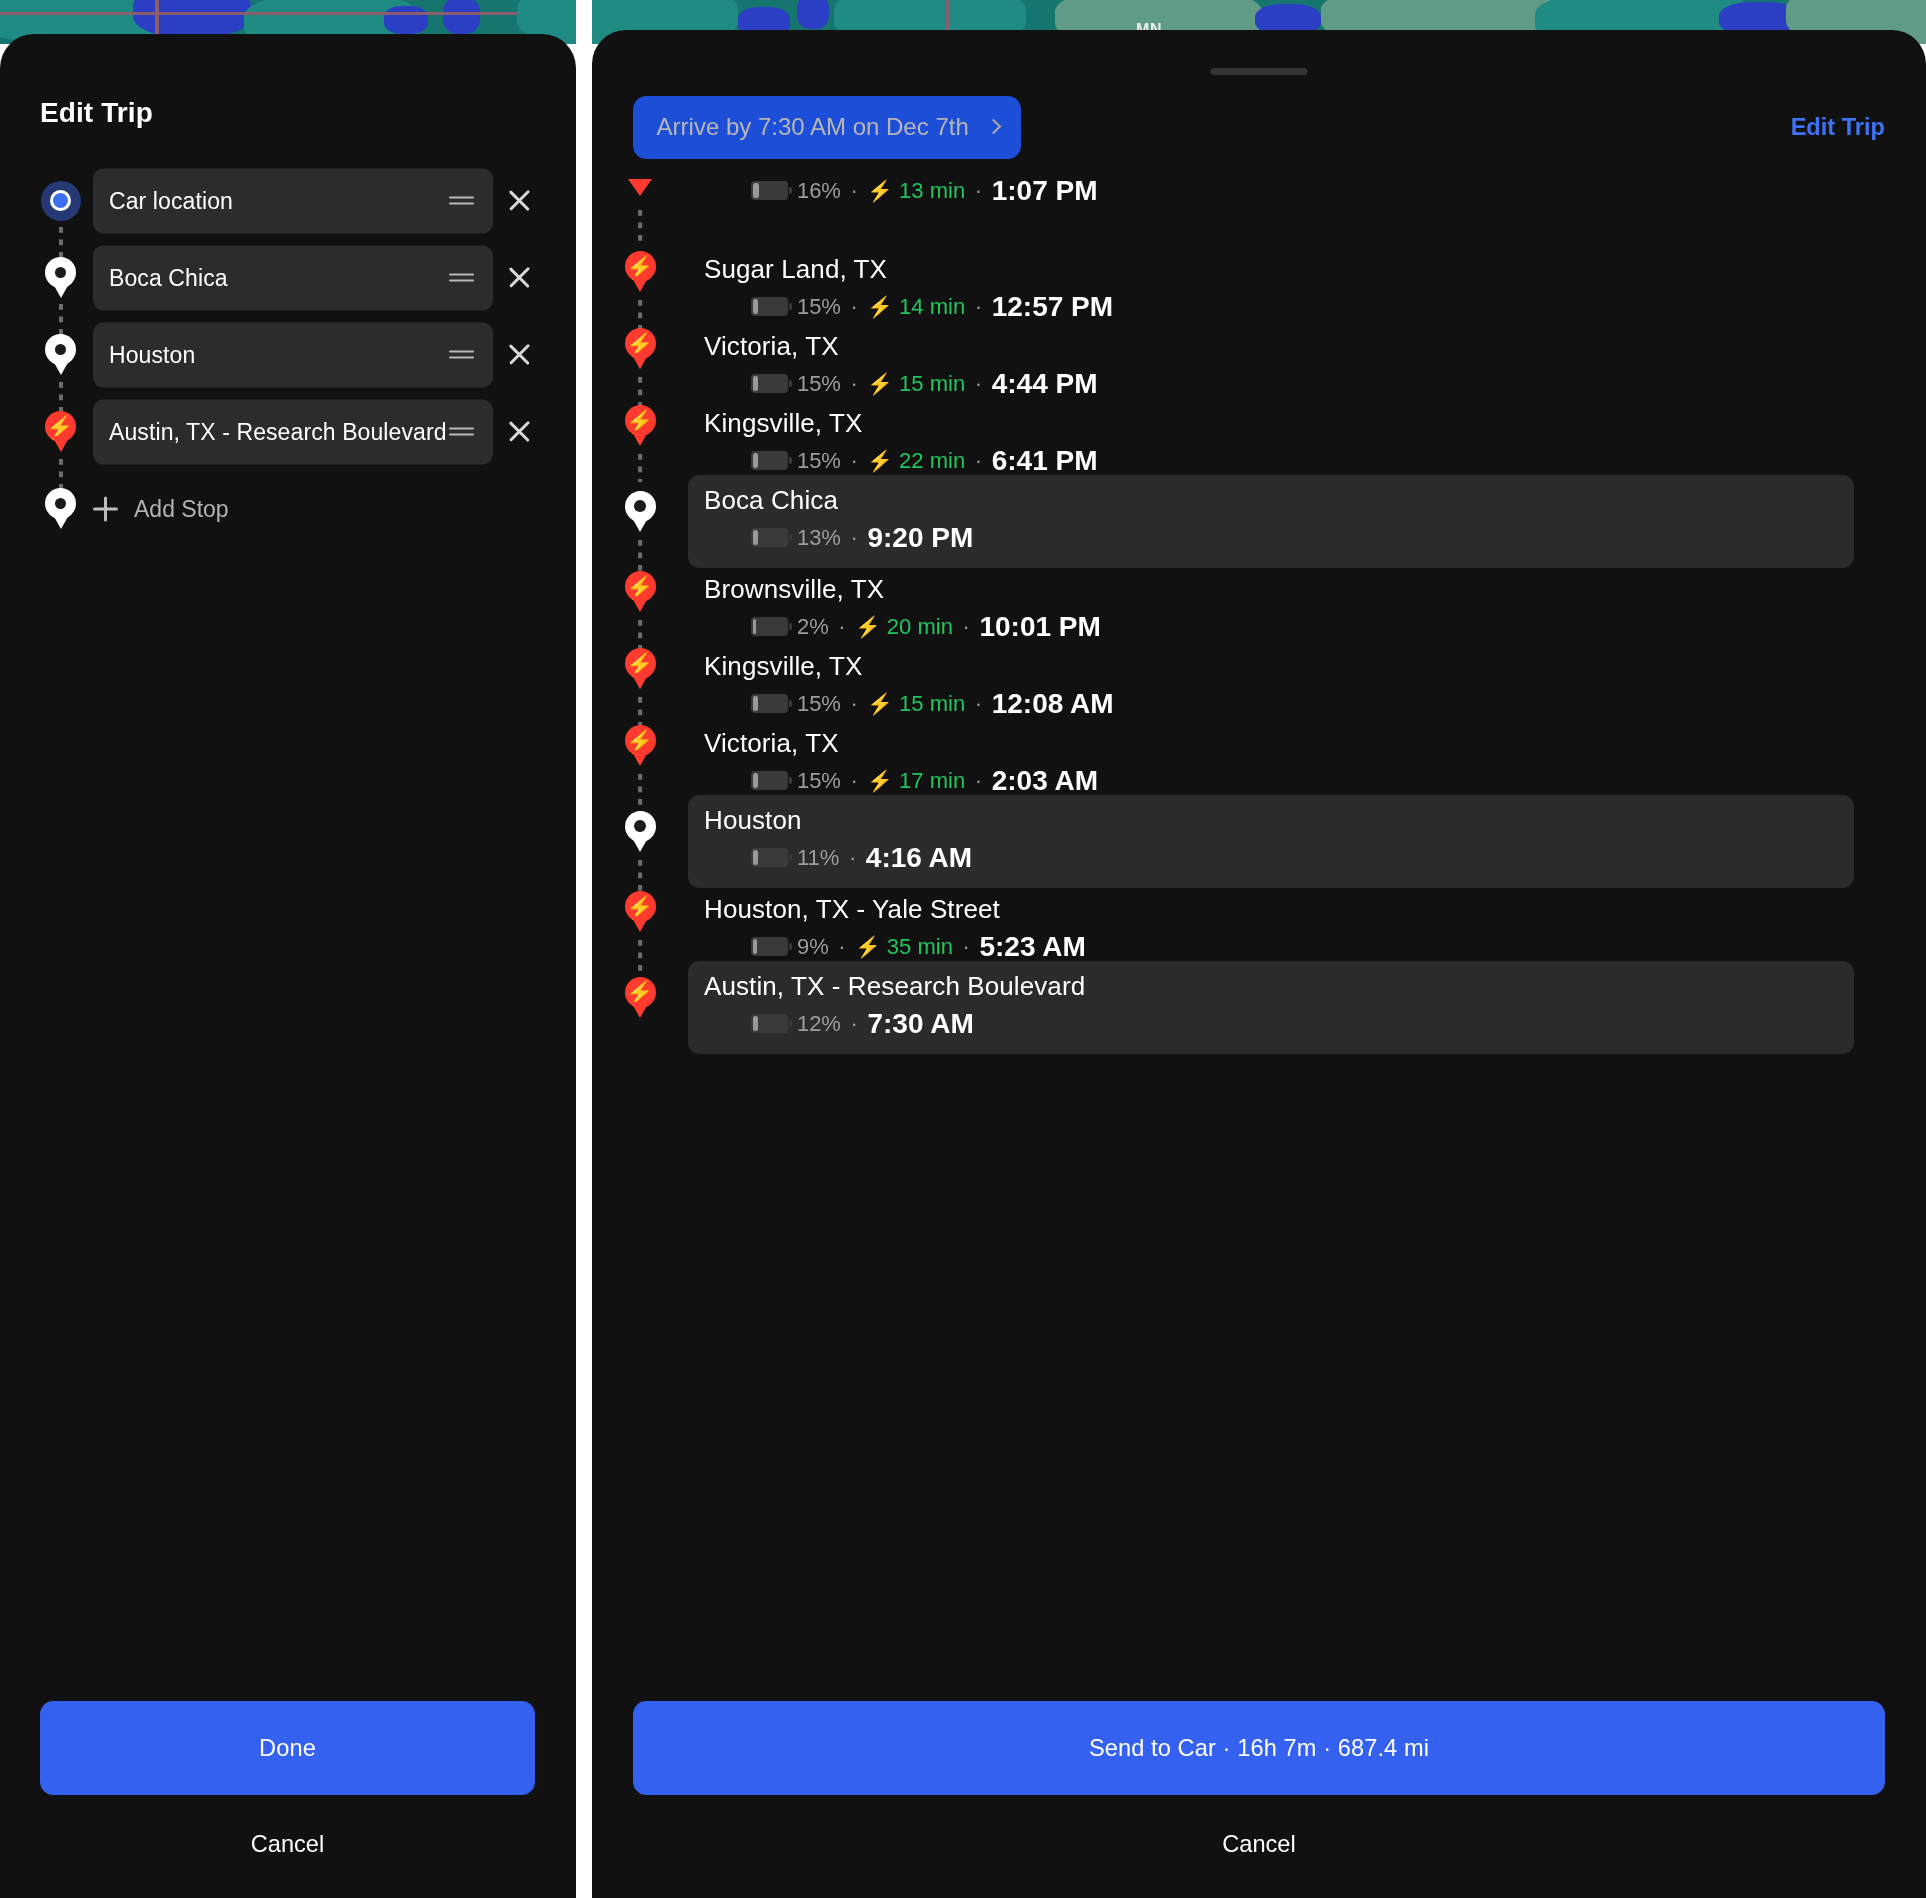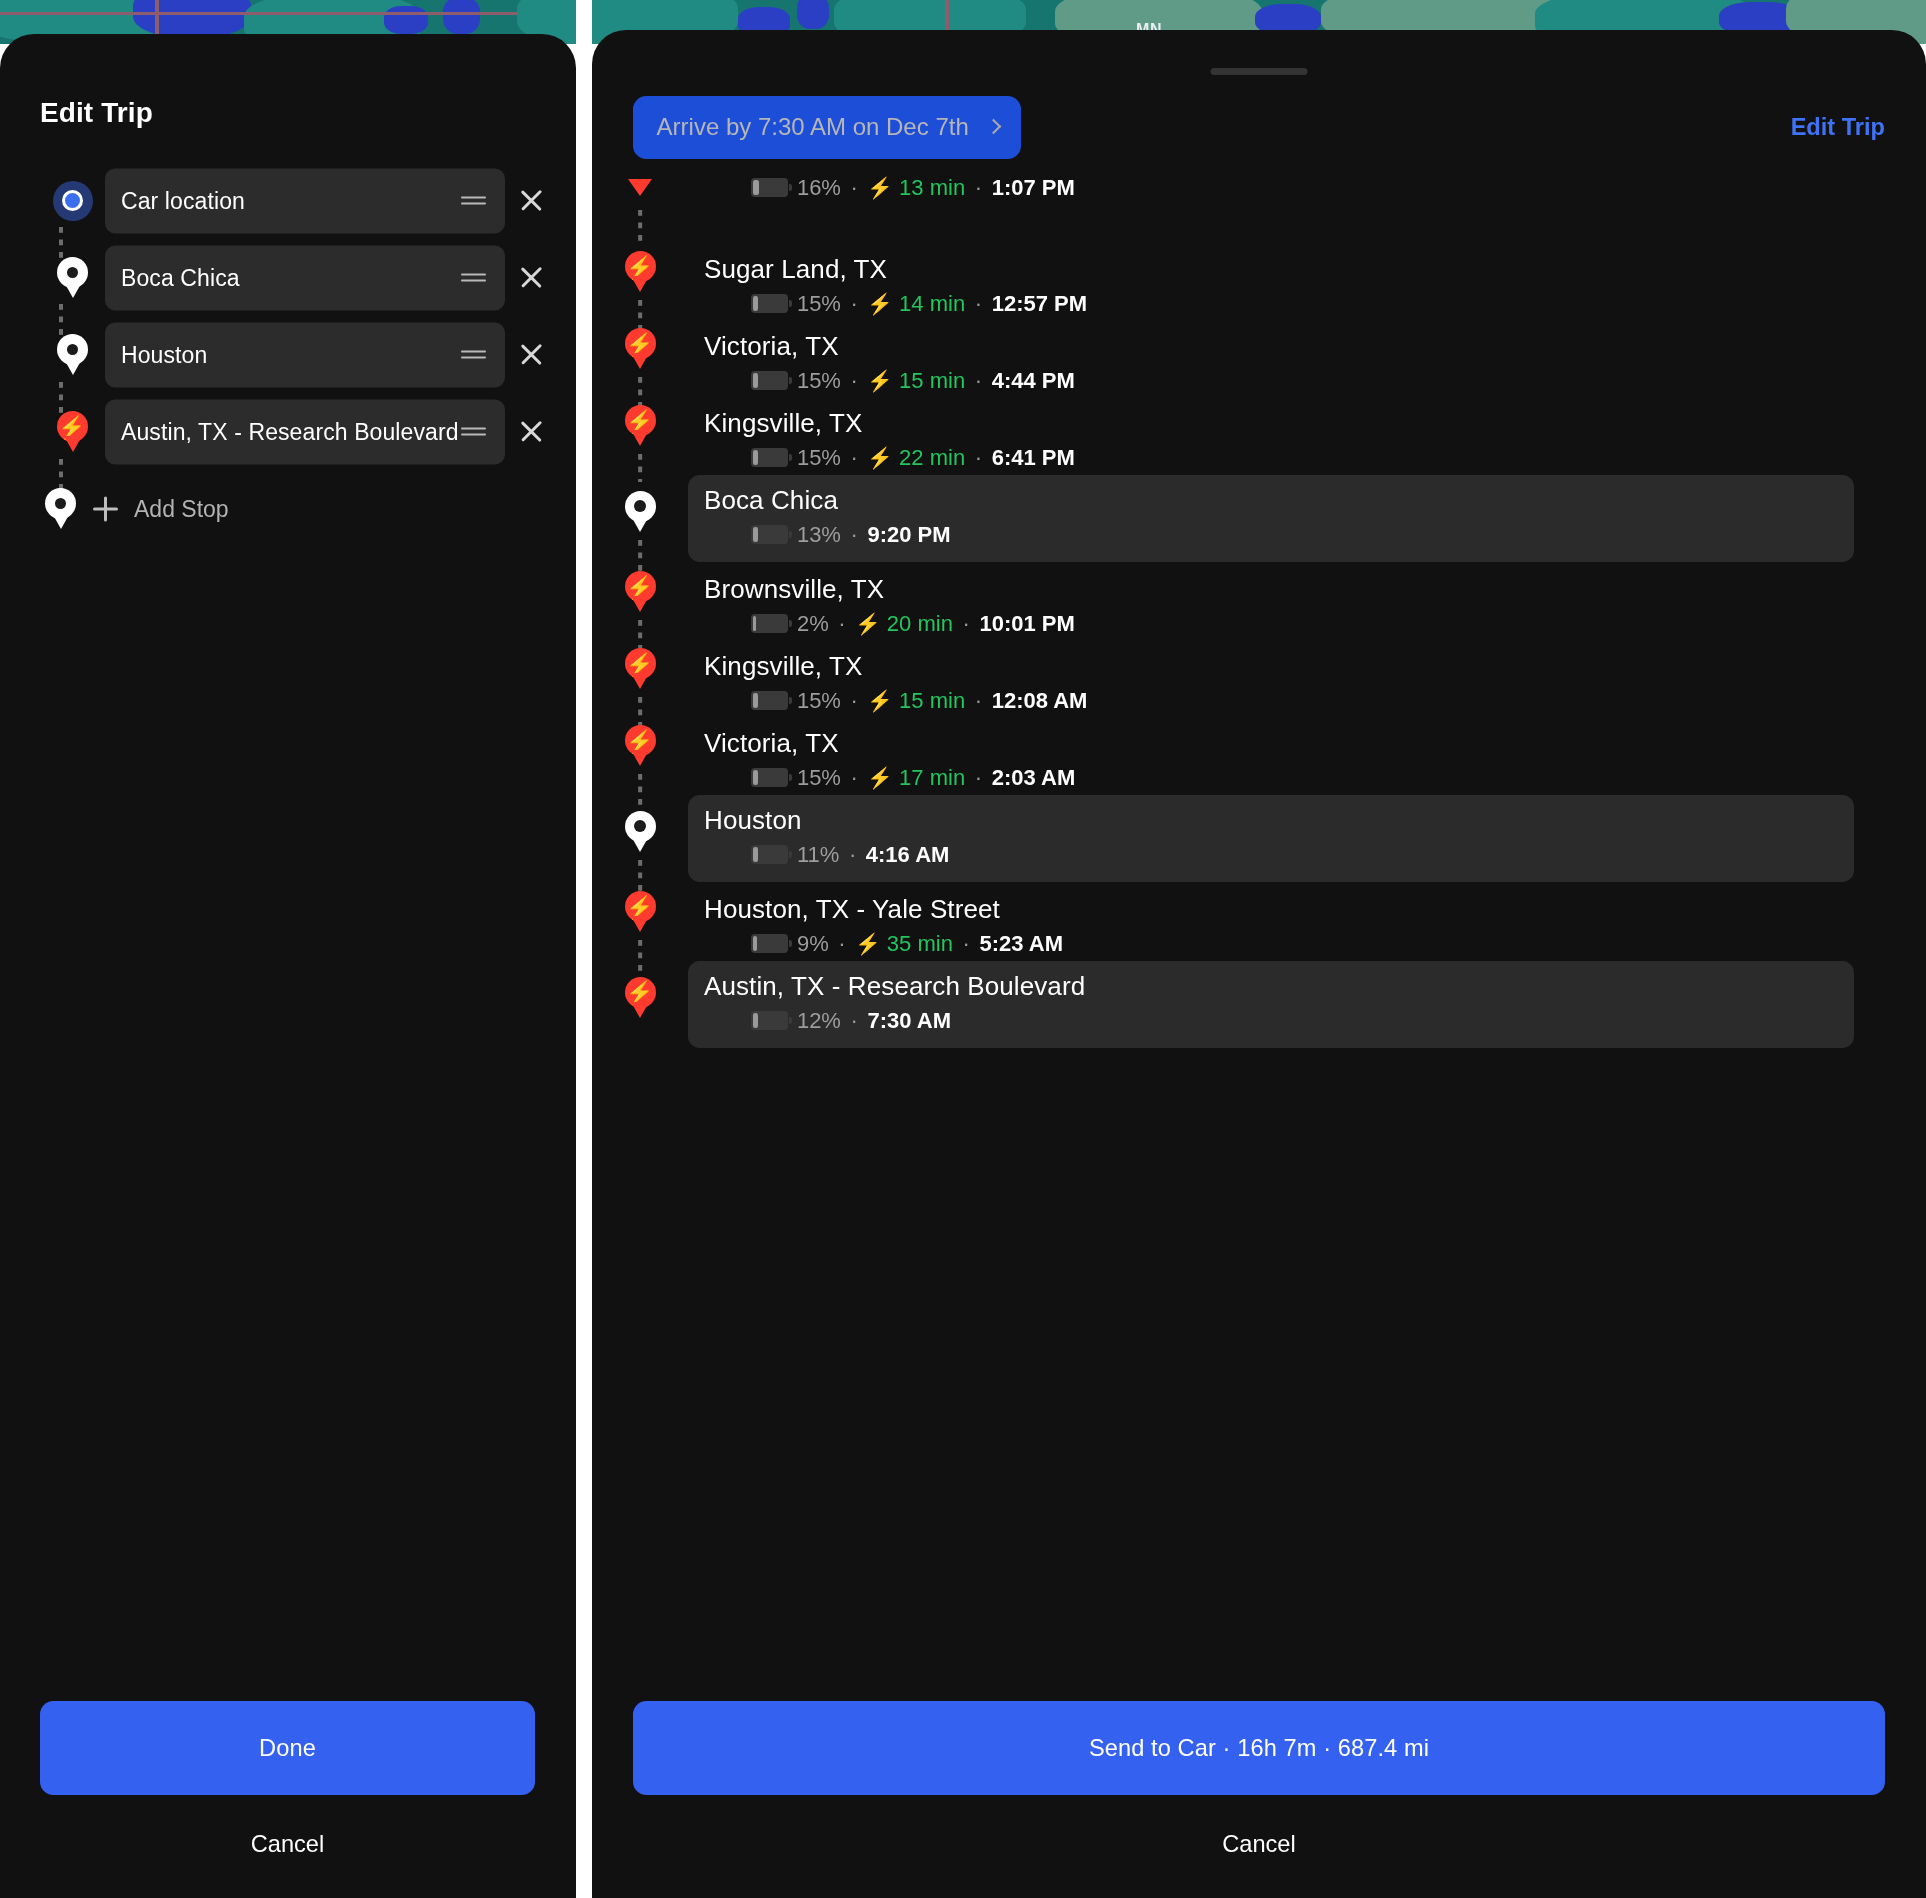--- a/index.html
+++ b/index.html
@@ -43,21 +43,21 @@
 
   .sheet-title {
     position:absolute; left:40px; top:63px;
     color:#ffffff; font-size:28px; font-weight:700; letter-spacing:0.1px;
   }
 
   .stops { position:absolute; left:0; right:0; top:128px; }
 
   .stop-row {
     position:relative; height:77px; margin-bottom:0;
-    display:flex; align-items:center;margin-left:12px;
+    display:flex; align-items:center;
   }
 
   .rail {
     position:absolute; left:40px; top:0; width:41px; height:77px;
     display:flex; align-items:center; justify-content:center;
   }
 
   
   .dots {
     position:absolute; left:59px; width:3.7px;
@@ -215,21 +215,21 @@
     background:#9a9a9a; border-radius:2.2px;
   }
   .batt .cap {
     position:absolute; right:-4.4px; top:5.9px; width:3.7px; height:7.4px;
     background:#3a3a3a; border-radius:0 2.2px 2.2px 0;
   }
   .m-pct  { color:#9d9d9d; font-size:22px; }
   .m-sep  { color:#9d9d9d; font-size:22px; padding:0 9.6px; }
   .m-bolt { color:#c9c9c9; font-size:20.7px; font-weight:900; padding-right:5.9px; }
   .m-dur  { color:#22c55e; font-size:22px; }
-  .m-time { color:#ffffff; font-size:22px; font-weight:700; }
+  .m-time { color:#ffffff; font-size:28px; font-weight:700; }
 
   .downtri {
     width:0; height:0; border-left:12.5px solid transparent;
     border-right:12.5px solid transparent; border-top:17.7px solid #ff3b30;
   }
 
   .panel-right .primary-btn { left:41px; right:41px; bottom:103px; }
   .panel-right .cancel-btn  { left:41px; right:41px; bottom:32px; }
 </style>
 </head>

